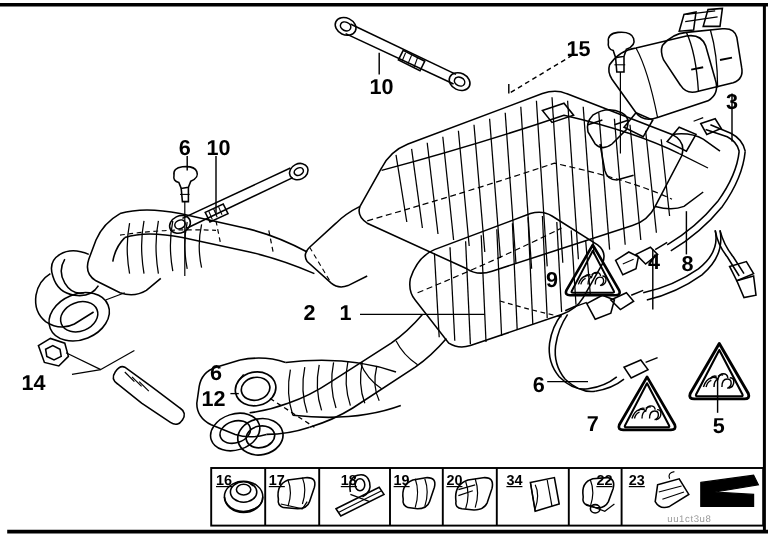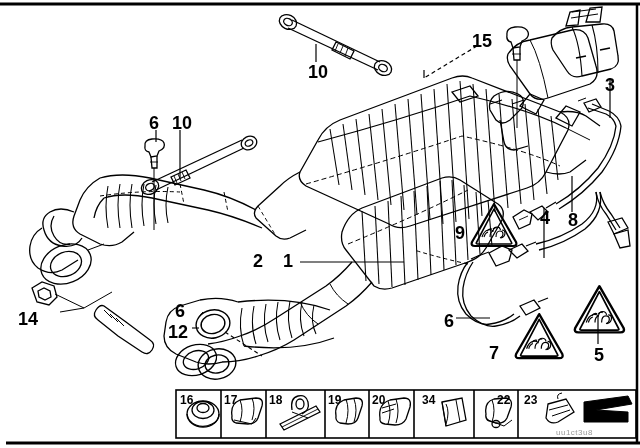--- a/index.html
+++ b/index.html
@@ -32,20 +32,21 @@
     white-space: nowrap;
   }
   .partnum {
     position: absolute;
     font-family: "Liberation Sans", sans-serif;
     font-weight: bold;
     font-size: 12px;
     color: #000000;
     line-height: 1;
     white-space: nowrap;
+    text-decoration: underline;
   }
   .watermark {
     position: absolute;
     font-family: "Liberation Sans", sans-serif;
     font-size: 8px;
     color: #9a9a9a;
     letter-spacing: 0.5px;
     white-space: nowrap;
   }
 </style>
@@ -472,21 +473,21 @@
       <path d="M558 399 Q556 394 562 393" stroke-width="1"></path>
     </g>
 
     <g>
       <path d="M584 402 L628 396 L632 404 L596 410 L628 412 L628 422 L584 422 Z" fill="#000" stroke="#000" stroke-width="1"></path>
     </g>
   </svg>
 
   <div class="partnum" style="left:180px; top:394px;">16</div>
   <div class="partnum" style="left:224px; top:394px;">17</div>
-  <div class="partnum" style="left:269px; top:394px;text-align:right;">18</div>
+  <div class="partnum" style="left:284px; top:394px;text-align:right;">18</div>
   <div class="partnum" style="left:328px; top:394px;">19</div>
   <div class="partnum" style="left:372px; top:394px;">20</div>
   <div class="partnum" style="left:422px; top:394px;">34</div>
   <div class="partnum" style="left:477px; top:394px;margin-left:20px;">22</div>
   <div class="partnum" style="left:524px; top:394px;">23</div>
 
   <div class="watermark" style="left:556px; top:428px;">uu1ct3u8</div>
 </div>
 
 </body></html>

